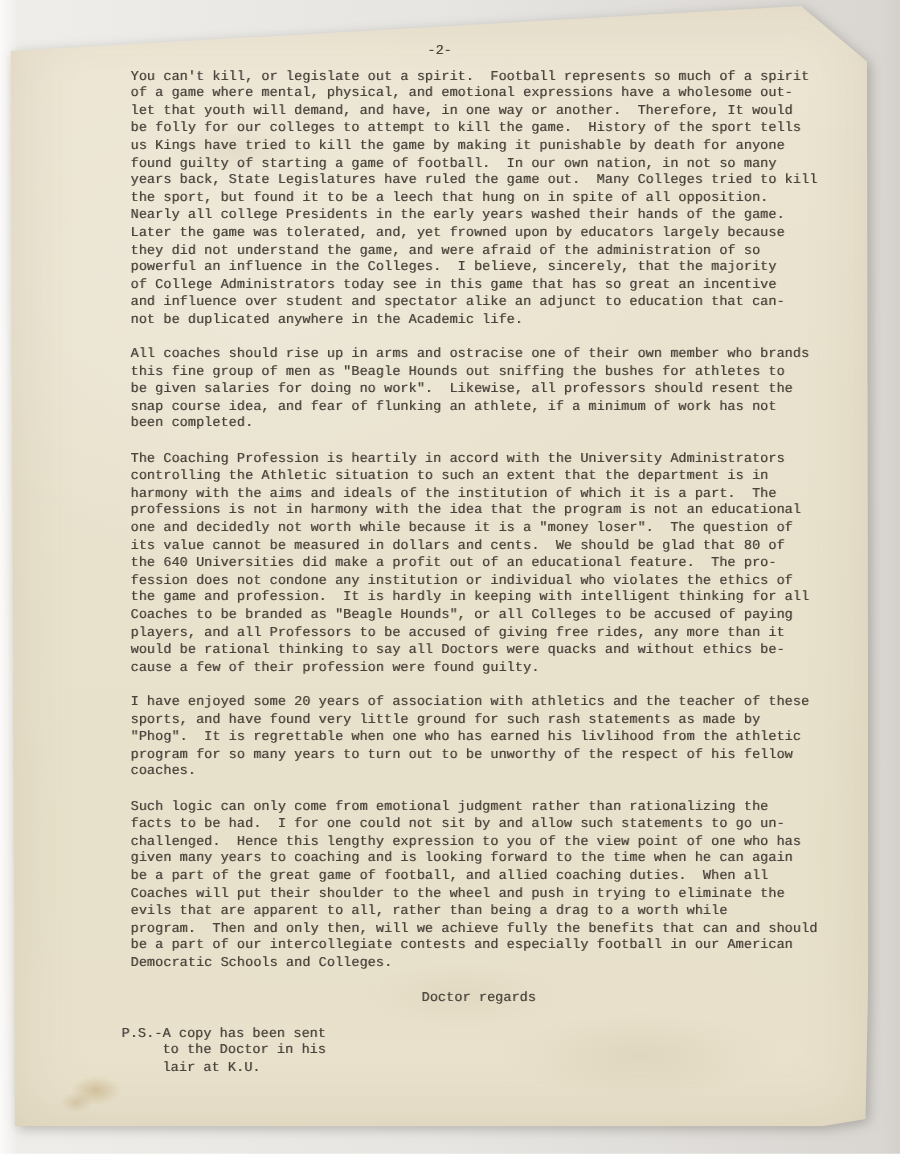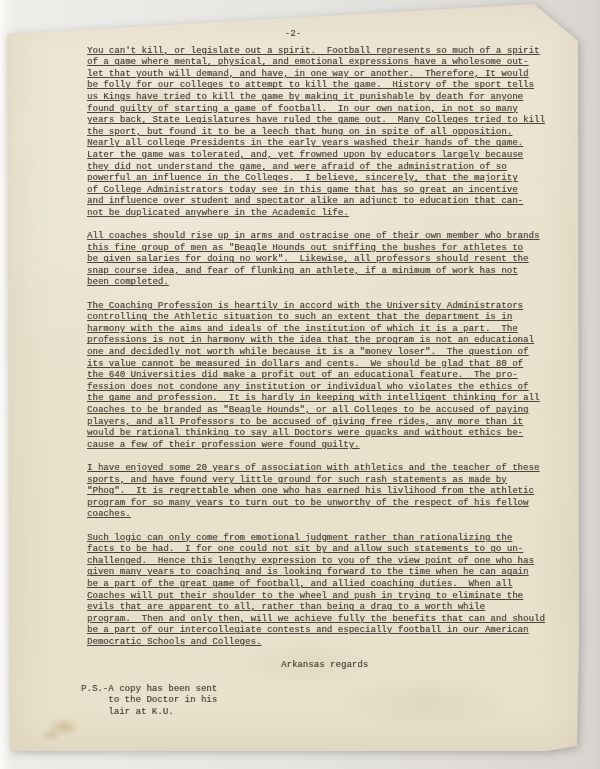--- a/index.html
+++ b/index.html
@@ -54,21 +54,20 @@
     display: block;
     width: 412px;
     text-align: center;
     margin: 0 0 5px 0;
     white-space: pre;
   }
   .para {
     margin: 0 0 11.6px 0;
     white-space: pre;
     font: inherit;
-    text-decoration: underline;
   }
   .ps-row {
     position: relative;
     white-space: pre;
   }
   .ps-lines {
     margin: 0 0 12px -6px;
     white-space: pre;
     font: inherit;
   }
@@ -156,21 +155,21 @@
 Coaches will put their shoulder to the wheel and push in trying to eliminate the
 evils that are apparent to all, rather than being a drag to a worth while
 program.  Then and only then, will we achieve fully the benefits that can and should
 be a part of our intercollegiate contests and especially football in our American
 Democratic Schools and Colleges.</pre>
 
         <div class="ps-row">
           <pre class="ps-lines">P.S.-A copy has been sent
      to the Doctor in his
      lair at K.U.</pre>
-          <span class="regards">Arkansas regards</span>
+          <span class="regards">Doctor regards</span>
         </div>
 
         <div class="sig-row">
           <span class="signed-label">(Signed)</span>
           <pre class="sig-lines">W.H. Browne
 Lt. Col Q.M.C.
 110 Q.M. Regiment
 Camp Robinson, Arkansas
 A.P.O-35</pre>
         </div>

